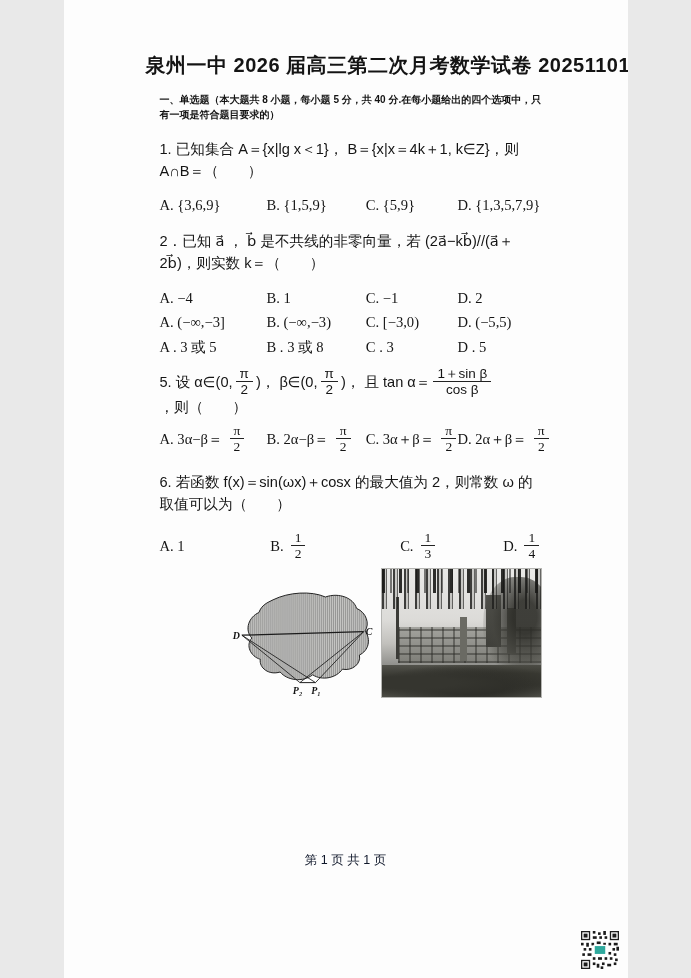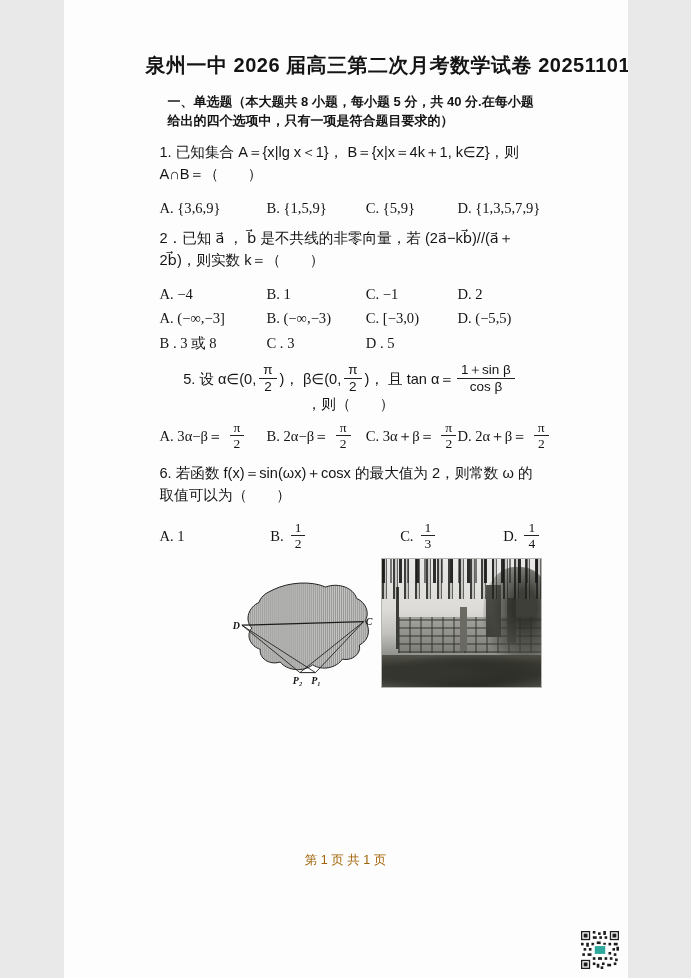--- a/index.html
+++ b/index.html
@@ -6,37 +6,37 @@
   .page{
     position:relative;width:564px;height:978px;margin:0 auto;
     background:#fdfdfd;color:#141414;overflow:hidden;
     font-family:"Liberation Sans","DejaVu Sans",sans-serif;
   }
   .content{padding:52px 86px 0 96px;}
   .doc-title{
     text-align:center;font-weight:700;font-size:20px;letter-spacing:.5px;
     margin:0 0 14px -14px;white-space:nowrap;
   }
-  .sec-heading{font-weight:700;font-size:13px;line-height:1.45;margin:0 0 4px 8px;}
-  .stem{font-size:14.6px;line-height:1.5;margin-top:11px;}
+  .sec-heading{font-weight:700;font-size:10px;line-height:1.45;margin:0 0 4px 0;}
+  .stem{font-size:14.6px;line-height:1.5;margin-top:17px;}
   .opts{
     display:grid;grid-template-columns:28% 26% 24% 22%;
     font-size:14.6px;margin-top:7px;align-items:center;
   }
   .opts.q6{grid-template-columns:29% 34% 27% 10%;}
   .opt{white-space:nowrap;display:flex;align-items:center;gap:4px;font-family:Liberation Serif, serif;}
   
   .frac{
     display:inline-flex;flex-direction:column;align-items:center;
     vertical-align:middle;line-height:1.12;font-size:13.5px;margin:0 3px;
     transform:translateY(-1px);
   }
   .frac .num{padding:0 4px;border-bottom:1.3px solid #222;}
   .frac .den{padding:0 4px;}
-  .mathline{display:flex;align-items:center;flex-wrap:wrap;font-size:14.6px;margin-top:10px;justify-content:center;}
+  .mathline{display:flex;align-items:center;flex-wrap:wrap;font-size:14.6px;margin-top:10px;}
   
   .figures{display:flex;align-items:flex-start;gap:8px;margin:6px 0 2px 72px;}
   .lake-svg{display:block;}
   .photo{
     position:relative;width:224px;height:128px;overflow:hidden;
     background:linear-gradient(180deg,#e9e9e7 0%,#dcdbd8 40%,#c2c1bd 58%,#93938f 74%,#64645f 100%);
     border:1px solid #b5b5b2;
   }
   .photo .fringe{
     position:absolute;left:0;top:0;width:100%;height:40px;
@@ -71,21 +71,21 @@
     position:absolute;left:0;bottom:0;width:100%;height:32px;
     background:
       radial-gradient(ellipse at 18% 55%,#35352f 25%,rgba(0,0,0,0) 70%),
       radial-gradient(ellipse at 55% 65%,#2c2c27 30%,rgba(0,0,0,0) 75%),
       radial-gradient(ellipse at 85% 45%,#3a3a33 25%,rgba(0,0,0,0) 70%),
       #52524b;
   }
   .subitems{font-size:14.6px;margin-top:10px;}
   .footer{
     position:absolute;left:0;top:852px;width:100%;text-align:center;
-    font-size:12.5px;color:#a16207;
+    font-size:12.5px;color:#0f172a;
   }
   .qr{position:absolute;left:517px;top:931px;}
 </style>
 </head>
 <body>
 
 <div class="page">
   <div class="content">
 
     <h1 class="doc-title">泉州一中 2026 届高三第二次月考数学试卷 20251101</h1>
@@ -109,20 +109,21 @@
     </div>
 
     <div class="opts">
       <span class="opt">A. (−∞,−3]</span>
       <span class="opt">B. (−∞,−3)</span>
       <span class="opt">C. [−3,0)</span>
       <span class="opt">D. (−5,5)</span>
     </div>
 
     <div class="opts">
+      <span class="opt">A . 3 或 5</span>
       <span class="opt">B . 3 或 8</span>
       <span class="opt">C . 3</span>
       <span class="opt">D . 5</span>
     </div>
 
     <div class="mathline">
       <span>5. 设 α∈(0,</span>
       <span class="frac">
         <span class="num">π</span>
         <span class="den">2</span>

